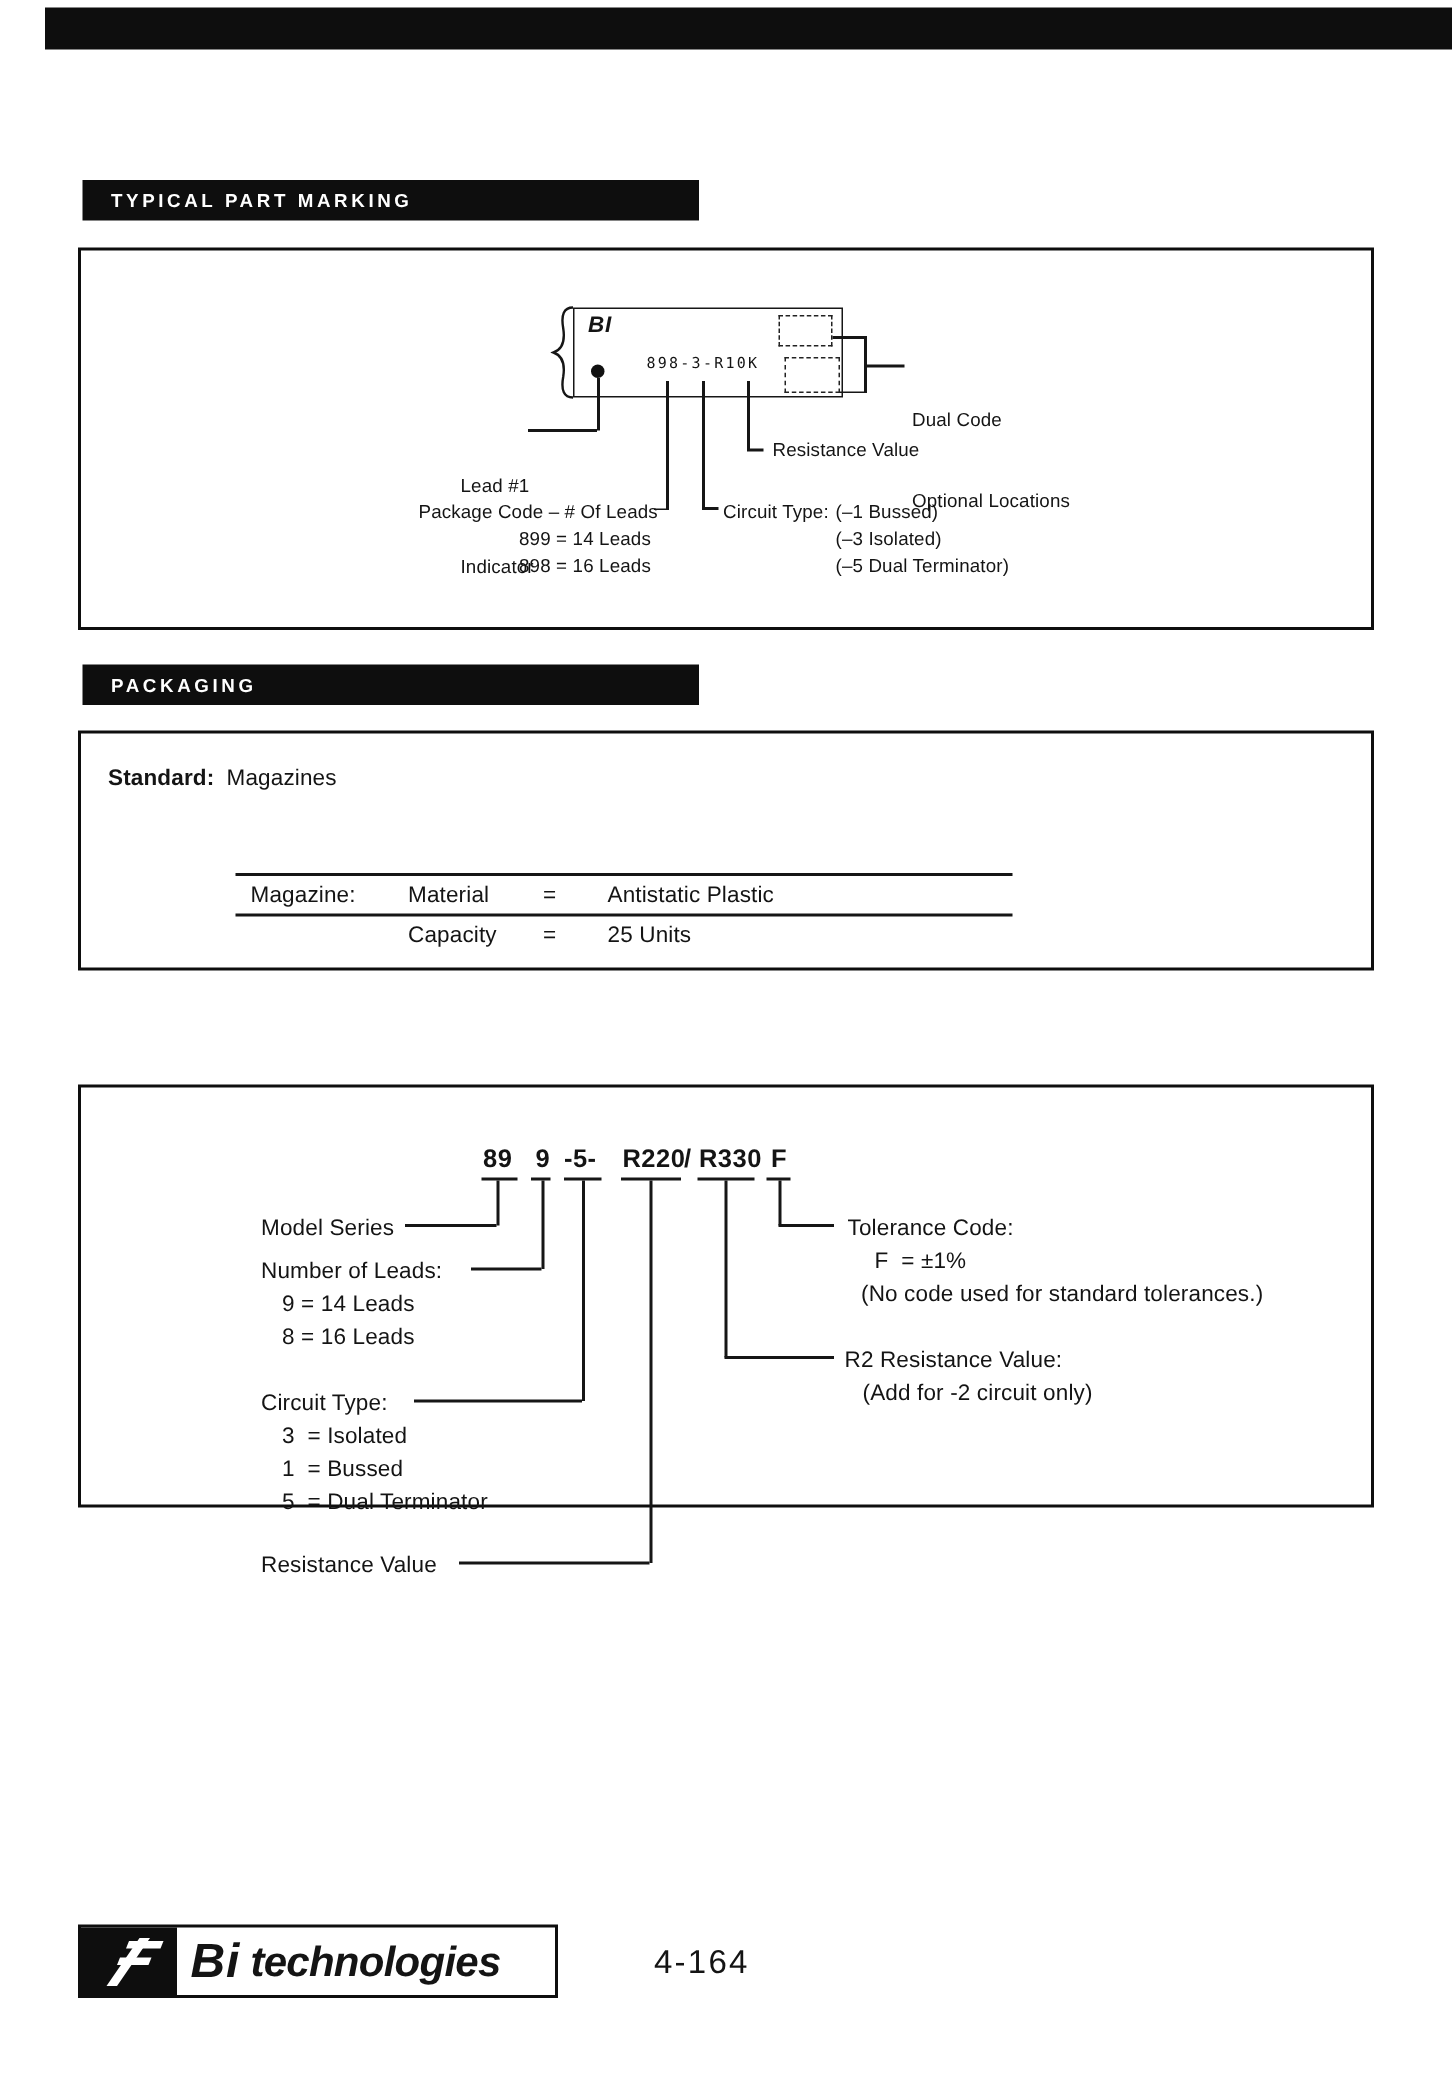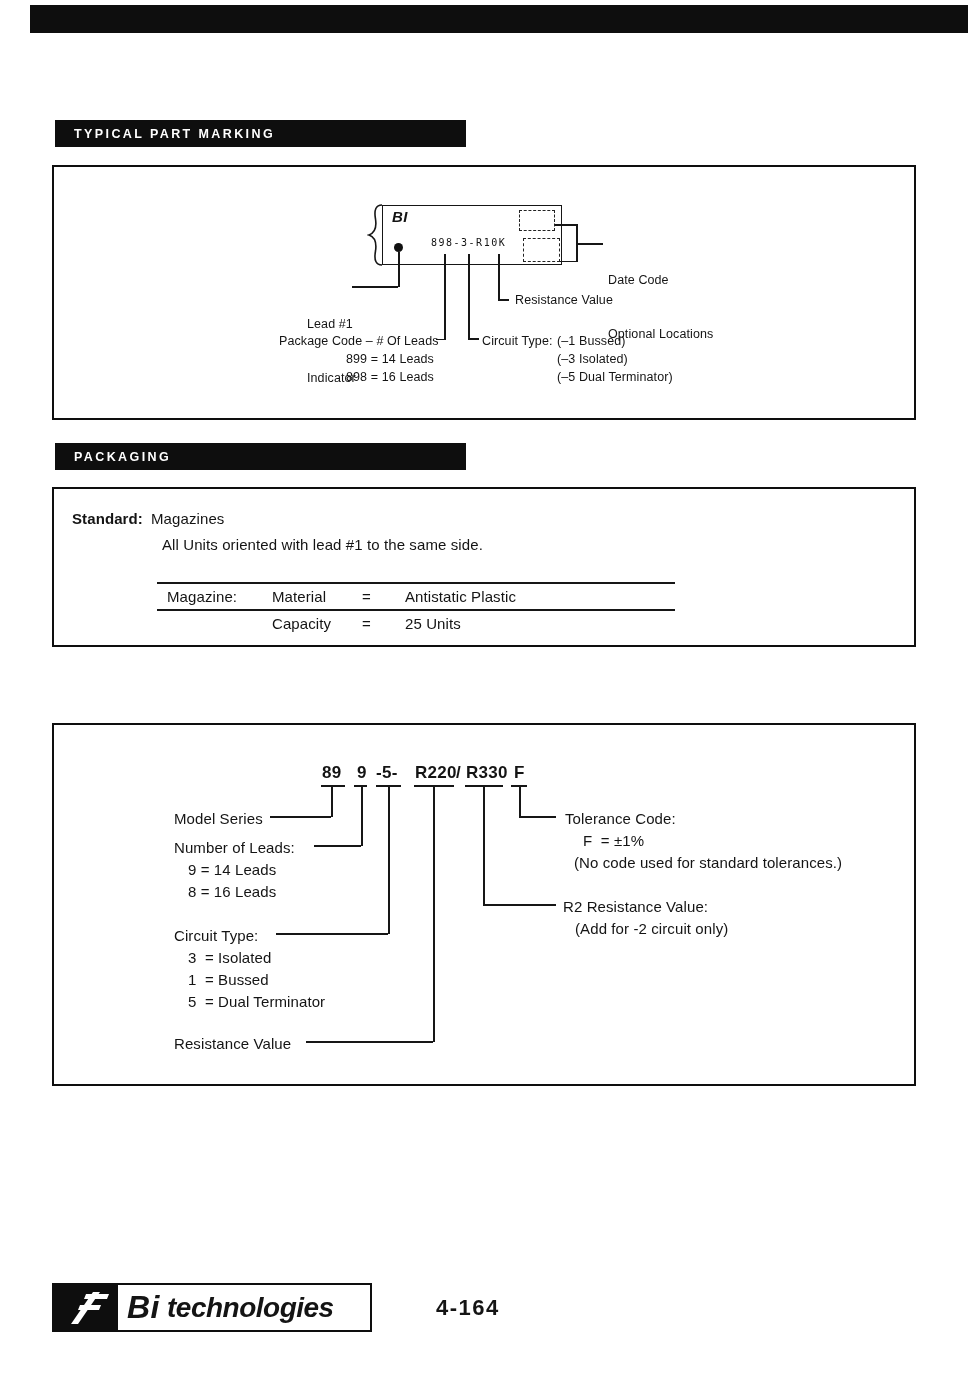--- a/index.html
+++ b/index.html
@@ -33,21 +33,21 @@
   .dash-a { left:136px; top:4px;  width:36px; height:21px; }
   .dash-b { left:140px; top:32px; width:37px; height:24px; }
   
   .code { position:absolute; top:38px; font-size:17px; font-weight:bold; letter-spacing:0.3px; white-space:pre; }
   
   .logo-frame { position:absolute; left:52px; top:1283px; width:320px; height:49px; border:2.5px solid #0e0e0e; background:#fff; display:flex; align-items:stretch; }
   .logo-mark { width:64px; background:#0e0e0e; display:flex; align-items:center; justify-content:center; }
   .logo-text { display:flex; align-items:center; padding-left:9px; font-style:italic; white-space:pre; }
   .logo-bi  { font-size:32px; font-weight:800; letter-spacing:0.5px; }
   .logo-tech{ font-size:28px; font-weight:700; margin-left:7px; letter-spacing:-0.5px; }
-  .page-num { position:absolute; left:436px; top:1295px; font-size:22px; font-weight:bold; letter-spacing:1.5px; }
+  .page-num { position:absolute; left:436px; top:1295px; font-size:22px; font-weight:normal; letter-spacing:1.5px; }
   .models   { position:absolute; left:640px; top:1295px; width:276px; text-align:right; font-size:22px; font-weight:bold; letter-spacing:0.3px; white-space:pre; }
 </style>
 </head>
 <body>
 
 <div class="page">
 
   <div class="top-bar"></div>
 
   <div class="section-bar" style="top:120px">
@@ -66,21 +66,21 @@
       <span class="comp-pn">898-3-R10K</span>
       <span class="dash dash-a"></span>
       <span class="dash dash-b"></span>
     </div>
 
     <i class="ln h" style="left:501px; top:57px;   width:22px"></i>
     <i class="ln v" style="left:522px; top:57px;   height:38px"></i>
     <i class="ln h" style="left:506px; top:93.5px; width:17px"></i>
     <i class="ln h" style="left:522px; top:76px;   width:27px"></i>
     <div class="lbl" style="left:554px; top:68px">
-      <span class="blk">Date Code</span>
+      <span class="blk">Dual Code</span>
       <span class="blk">Optional Locations</span>
     </div>
 
     <i class="ln v" style="left:344px; top:85px;  height:35px"></i>
     <i class="ln h" style="left:298px; top:119px; width:46px"></i>
     <div class="lbl" style="left:253px; top:112px">
       <span class="blk">Lead #1</span>
       <span class="blk">Indicator</span>
     </div>
 
@@ -102,36 +102,35 @@
     <span class="lbl" style="left:503px; top:201px">(–5 Dual Terminator)</span>
   </div>
 
   <div class="section-bar" style="top:443px">
     <span>PACKAGING</span>
   </div>
 
   <div class="frame" style="top:487px; height:160px">
     <span class="lbl2 bold" style="left:18px;  top:20px">Standard:</span>
     <span class="lbl2" style="left:97px;  top:20px">Magazines</span>
-    <span class="lbl2" style="left:108px; top:46px">All Units oriented with lead #1 to the same side.</span>
 
     <i class="ln h" style="left:103px; top:93px;  width:518px"></i>
     <span class="lbl2" style="left:113px; top:98px">Magazine:</span>
     <span class="lbl2" style="left:218px; top:98px">Material</span>
     <span class="lbl2" style="left:308px; top:98px">=</span>
     <span class="lbl2" style="left:351px; top:98px">Antistatic Plastic</span>
 
     <i class="ln h" style="left:103px; top:120px; width:518px"></i>
     <span class="lbl2" style="left:218px; top:125px">Capacity</span>
     <span class="lbl2" style="left:308px; top:125px">=</span>
     <span class="lbl2" style="left:351px; top:125px">25 Units</span>
   </div>
 
 
-  <div class="frame" style="top:723px; height:363px">
+  <div class="frame" style="top:723px; height:282px">
 
     <span class="code" style="left:268px">89</span>
     <span class="code" style="left:303px">9</span>
     <span class="code" style="left:322px">-5-</span>
     <span class="code" style="left:361px">R220</span>
     <span class="code" style="left:402px">/</span>
     <span class="code" style="left:412px">R330</span>
     <span class="code" style="left:460px">F</span>
 
     <i class="ln h" style="left:267px; top:60px; width:24px"></i>

